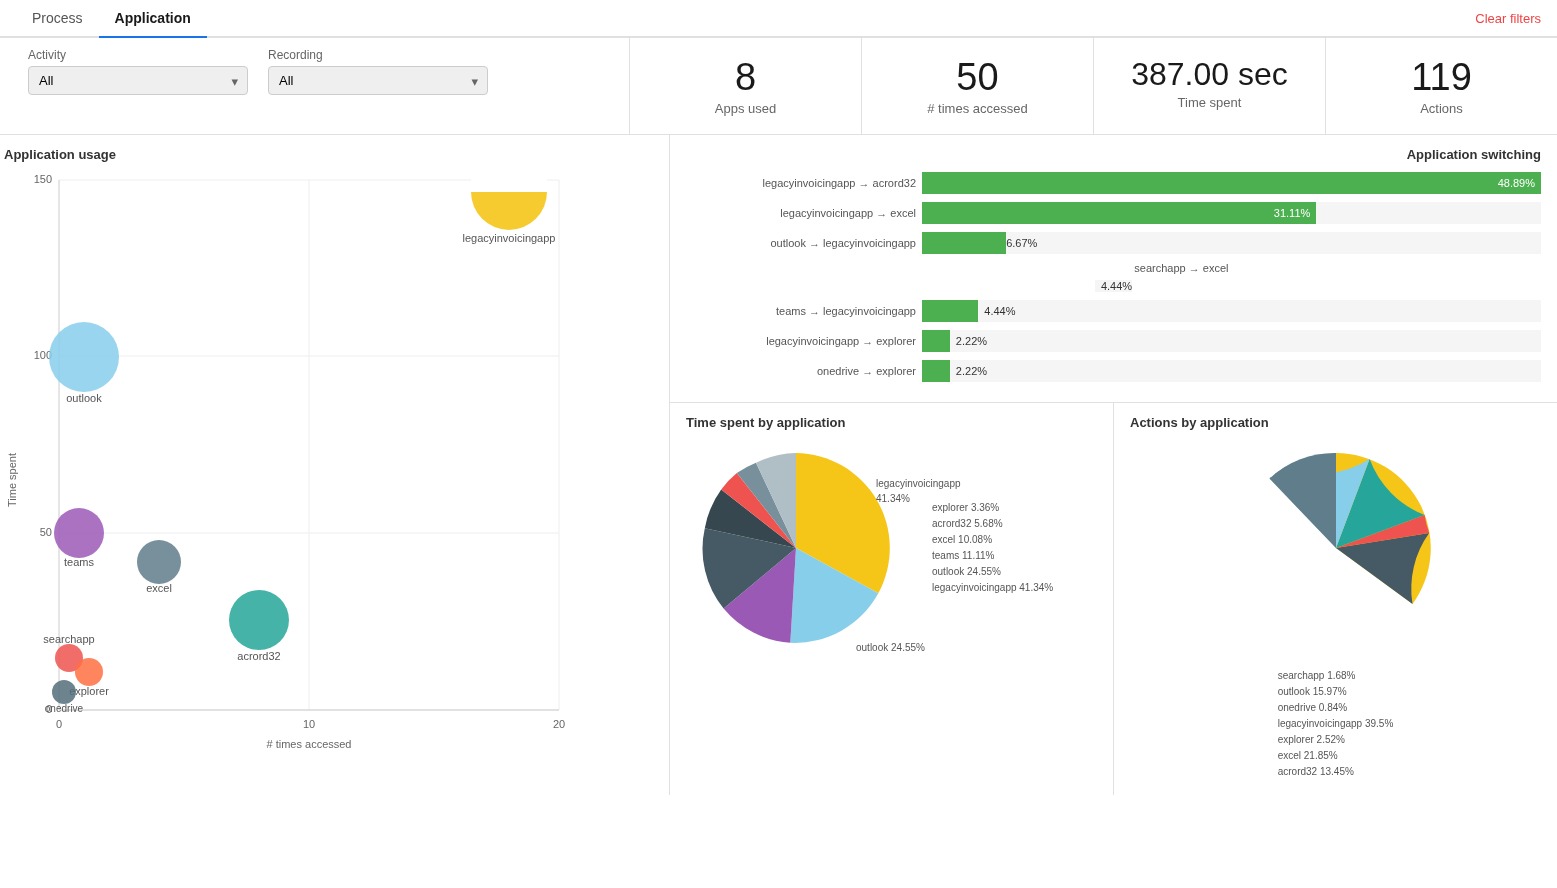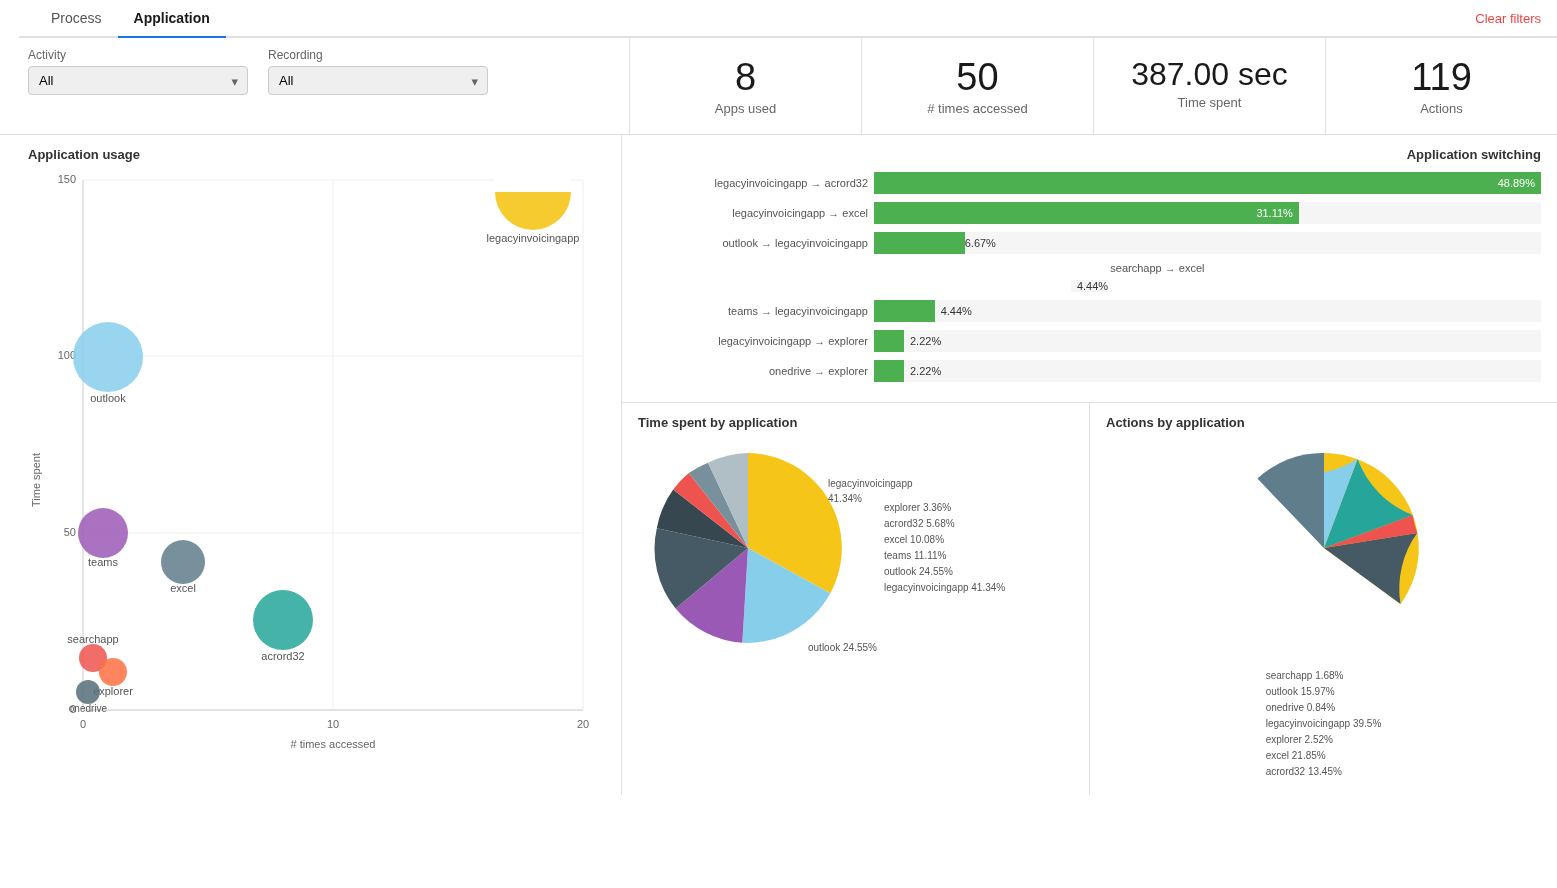--- a/index.html
+++ b/index.html
@@ -8,21 +8,21 @@
     .select-wrapper::after { content: '▾'; position: absolute; right: 10px; top: 50%; transform: translateY(-50%); color: #666; pointer-events: none; }
     
     
     .page { height: 888px; overflow: hidden; }
   </style>
 </head>
 <body>
 
 <div class="page">
 
-  <div style="display:flex; align-items:center; border-bottom:2px solid #e0e0e0; padding: 0 16px; background:#fff;margin-left:19px;">
+  <div style="display:flex; align-items:center; border-bottom:2px solid #e0e0e0; padding: 0 16px; background:#fff;">
     <div style="padding:10px 16px; cursor:pointer; font-size:14px; color:#555;">
       <span>Process</span>
     </div>
     <div style="padding:10px 16px; cursor:pointer; font-size:14px; color:#1a1a1a; font-weight:600; border-bottom:2px solid #1a73e8; margin-bottom:-2px;">
       <span>Application</span>
     </div>
     <div style="margin-left:auto; color:#ef4444; cursor:pointer; font-size:13px;">Clear filters</div>
   </div>
 
   <div style="display:flex; border-bottom:1px solid #e0e0e0;">
@@ -61,21 +61,21 @@
       </div>
       <div style="flex:1; padding:18px 16px; text-align:center;">
         <div style="font-size:38px; font-weight:300; color:#1a1a1a;">119</div>
         <div style="font-size:13px; color:#666; margin-top:2px;">Actions</div>
       </div>
     </div>
   </div>
 
   <div style="display:flex; height:660px;">
 
-    <div style="width:622px; border-right:1px solid #e0e0e0; padding:12px 28px; flex-shrink:0; overflow:hidden;">
+    <div style="width:670px; border-right:1px solid #e0e0e0; padding:12px 4px; flex-shrink:0; overflow:hidden;">
       <div style="font-size:13px; font-weight:600; margin-bottom:8px;">Application usage</div>
       
       
       <svg width="590" height="600" style="overflow:visible;">
 
         <text x="12" y="310" transform="rotate(-90,12,310)" font-size="11" fill="#666" text-anchor="middle">Time spent</text>
 
         <line x1="55" y1="10" x2="555" y2="10" stroke="#eee" stroke-width="1"></line>
         <line x1="55" y1="186" x2="555" y2="186" stroke="#eee" stroke-width="1"></line>
         <line x1="55" y1="363" x2="555" y2="363" stroke="#eee" stroke-width="1"></line>

